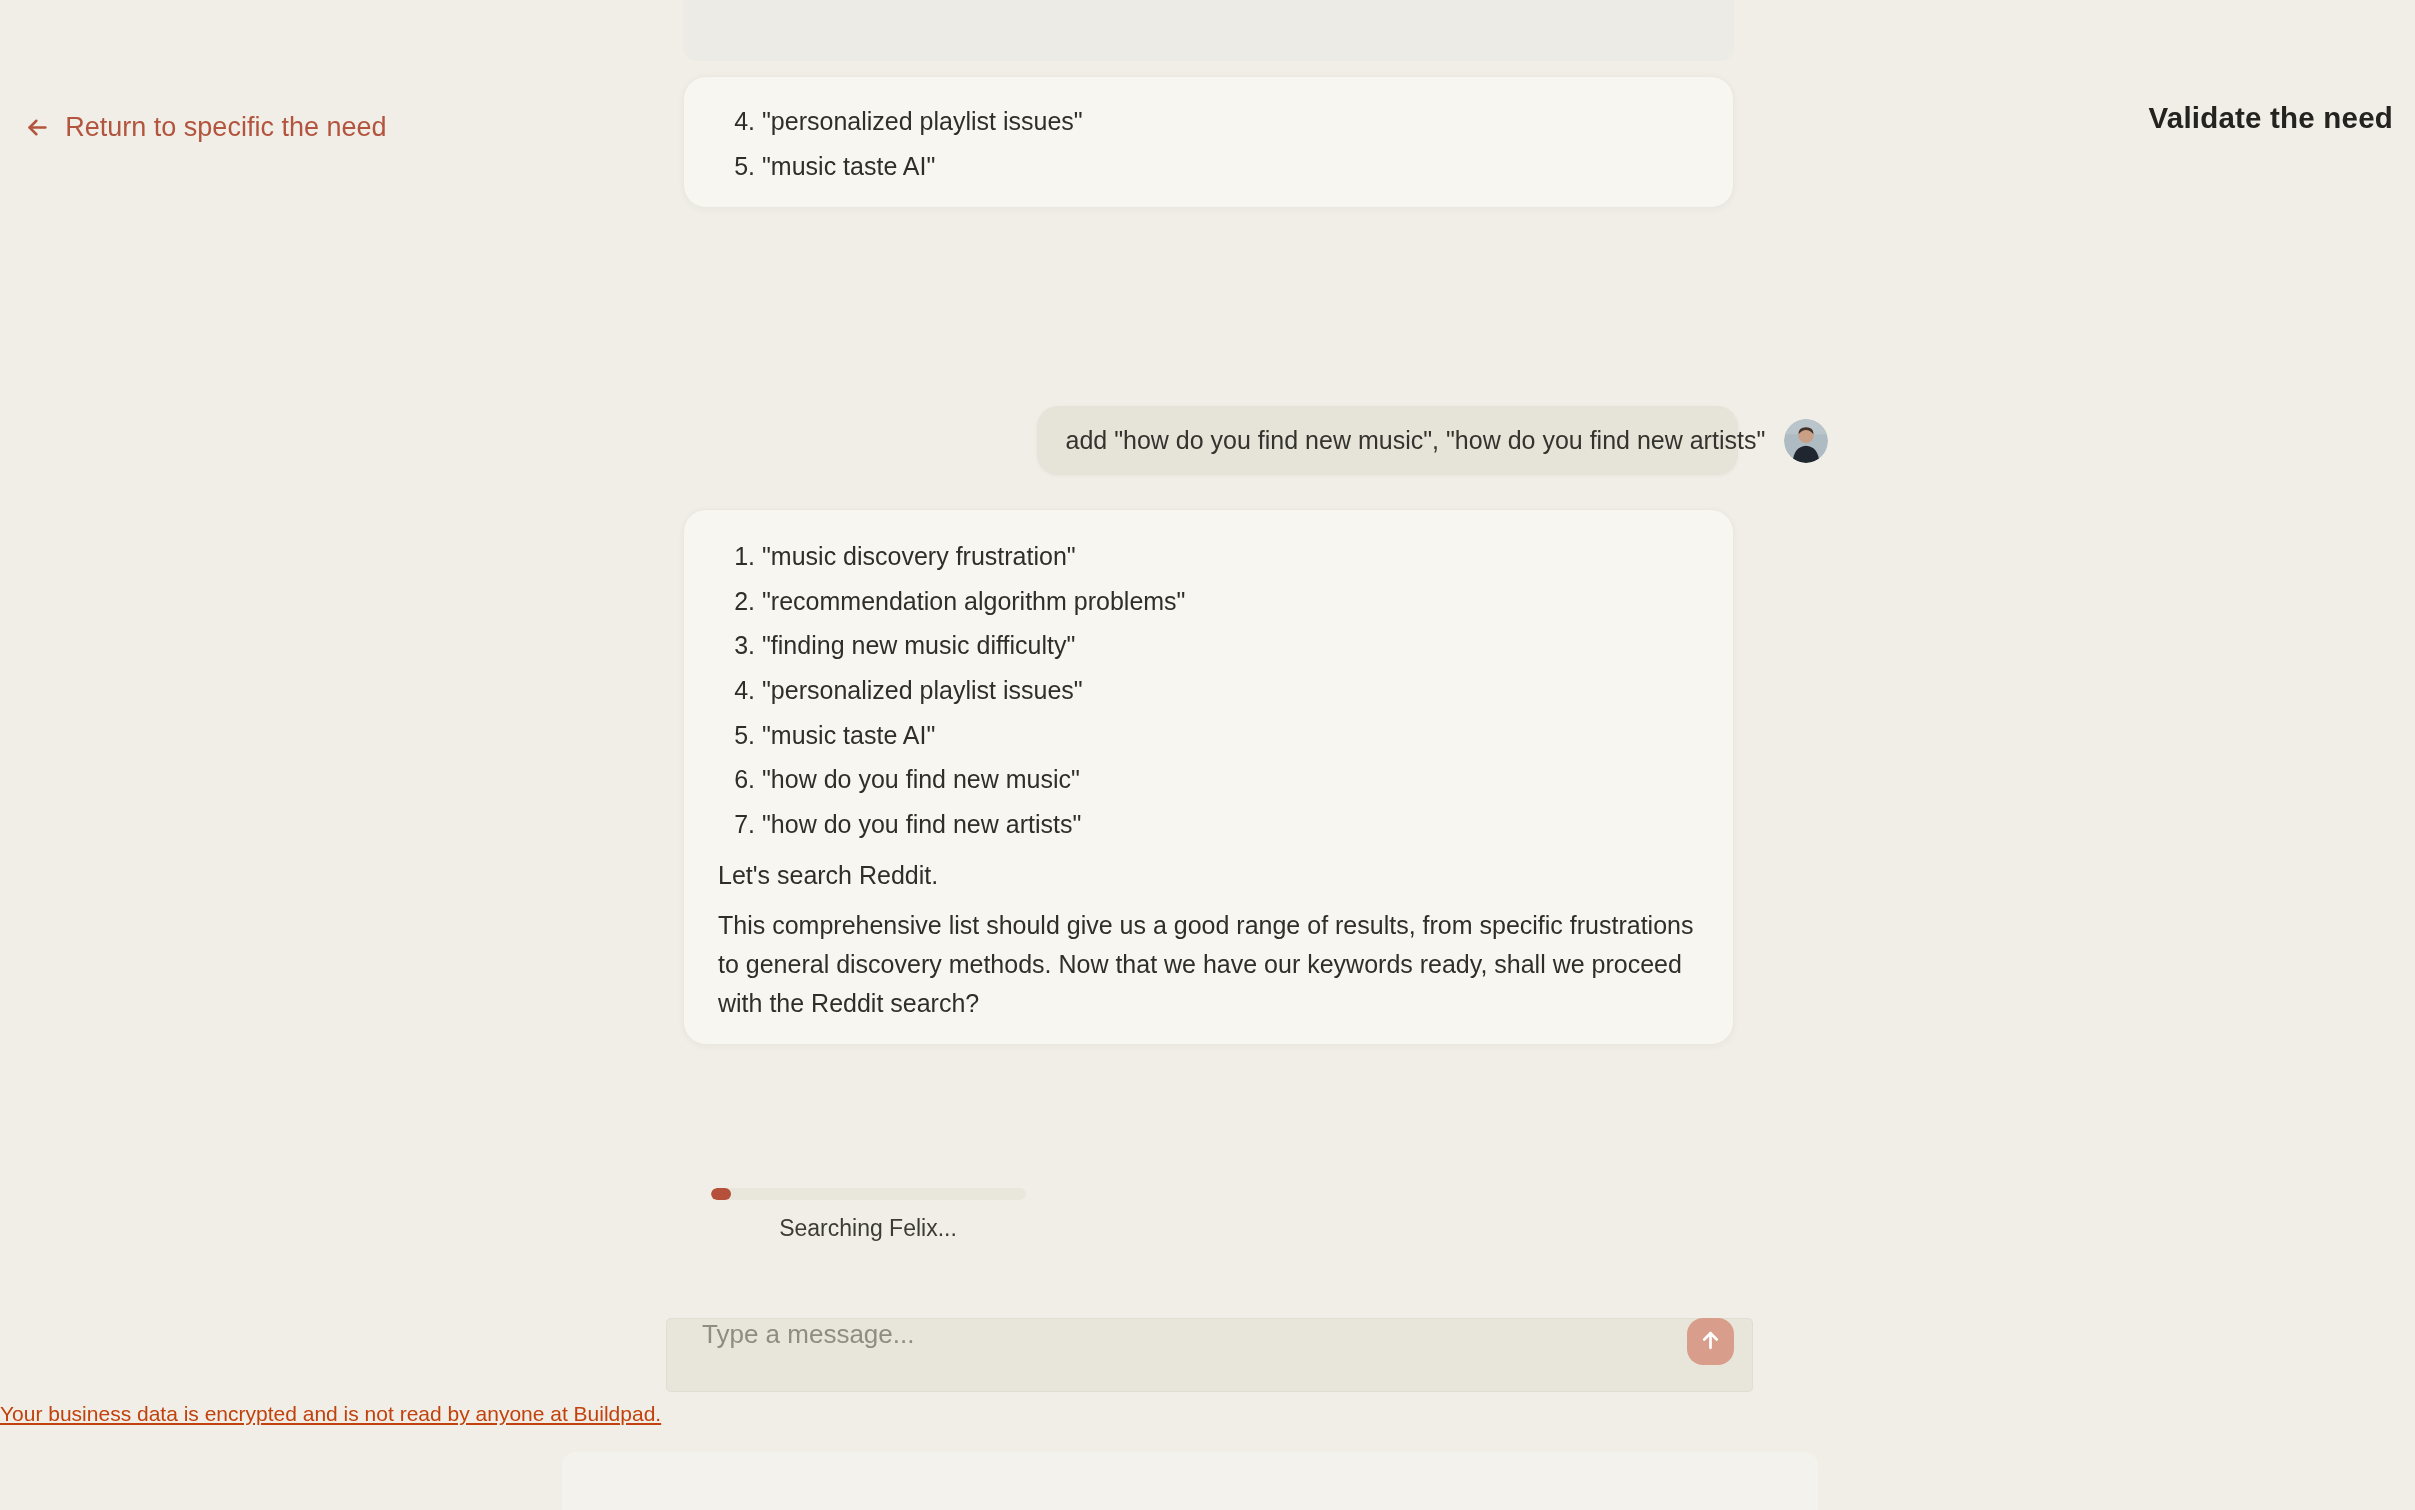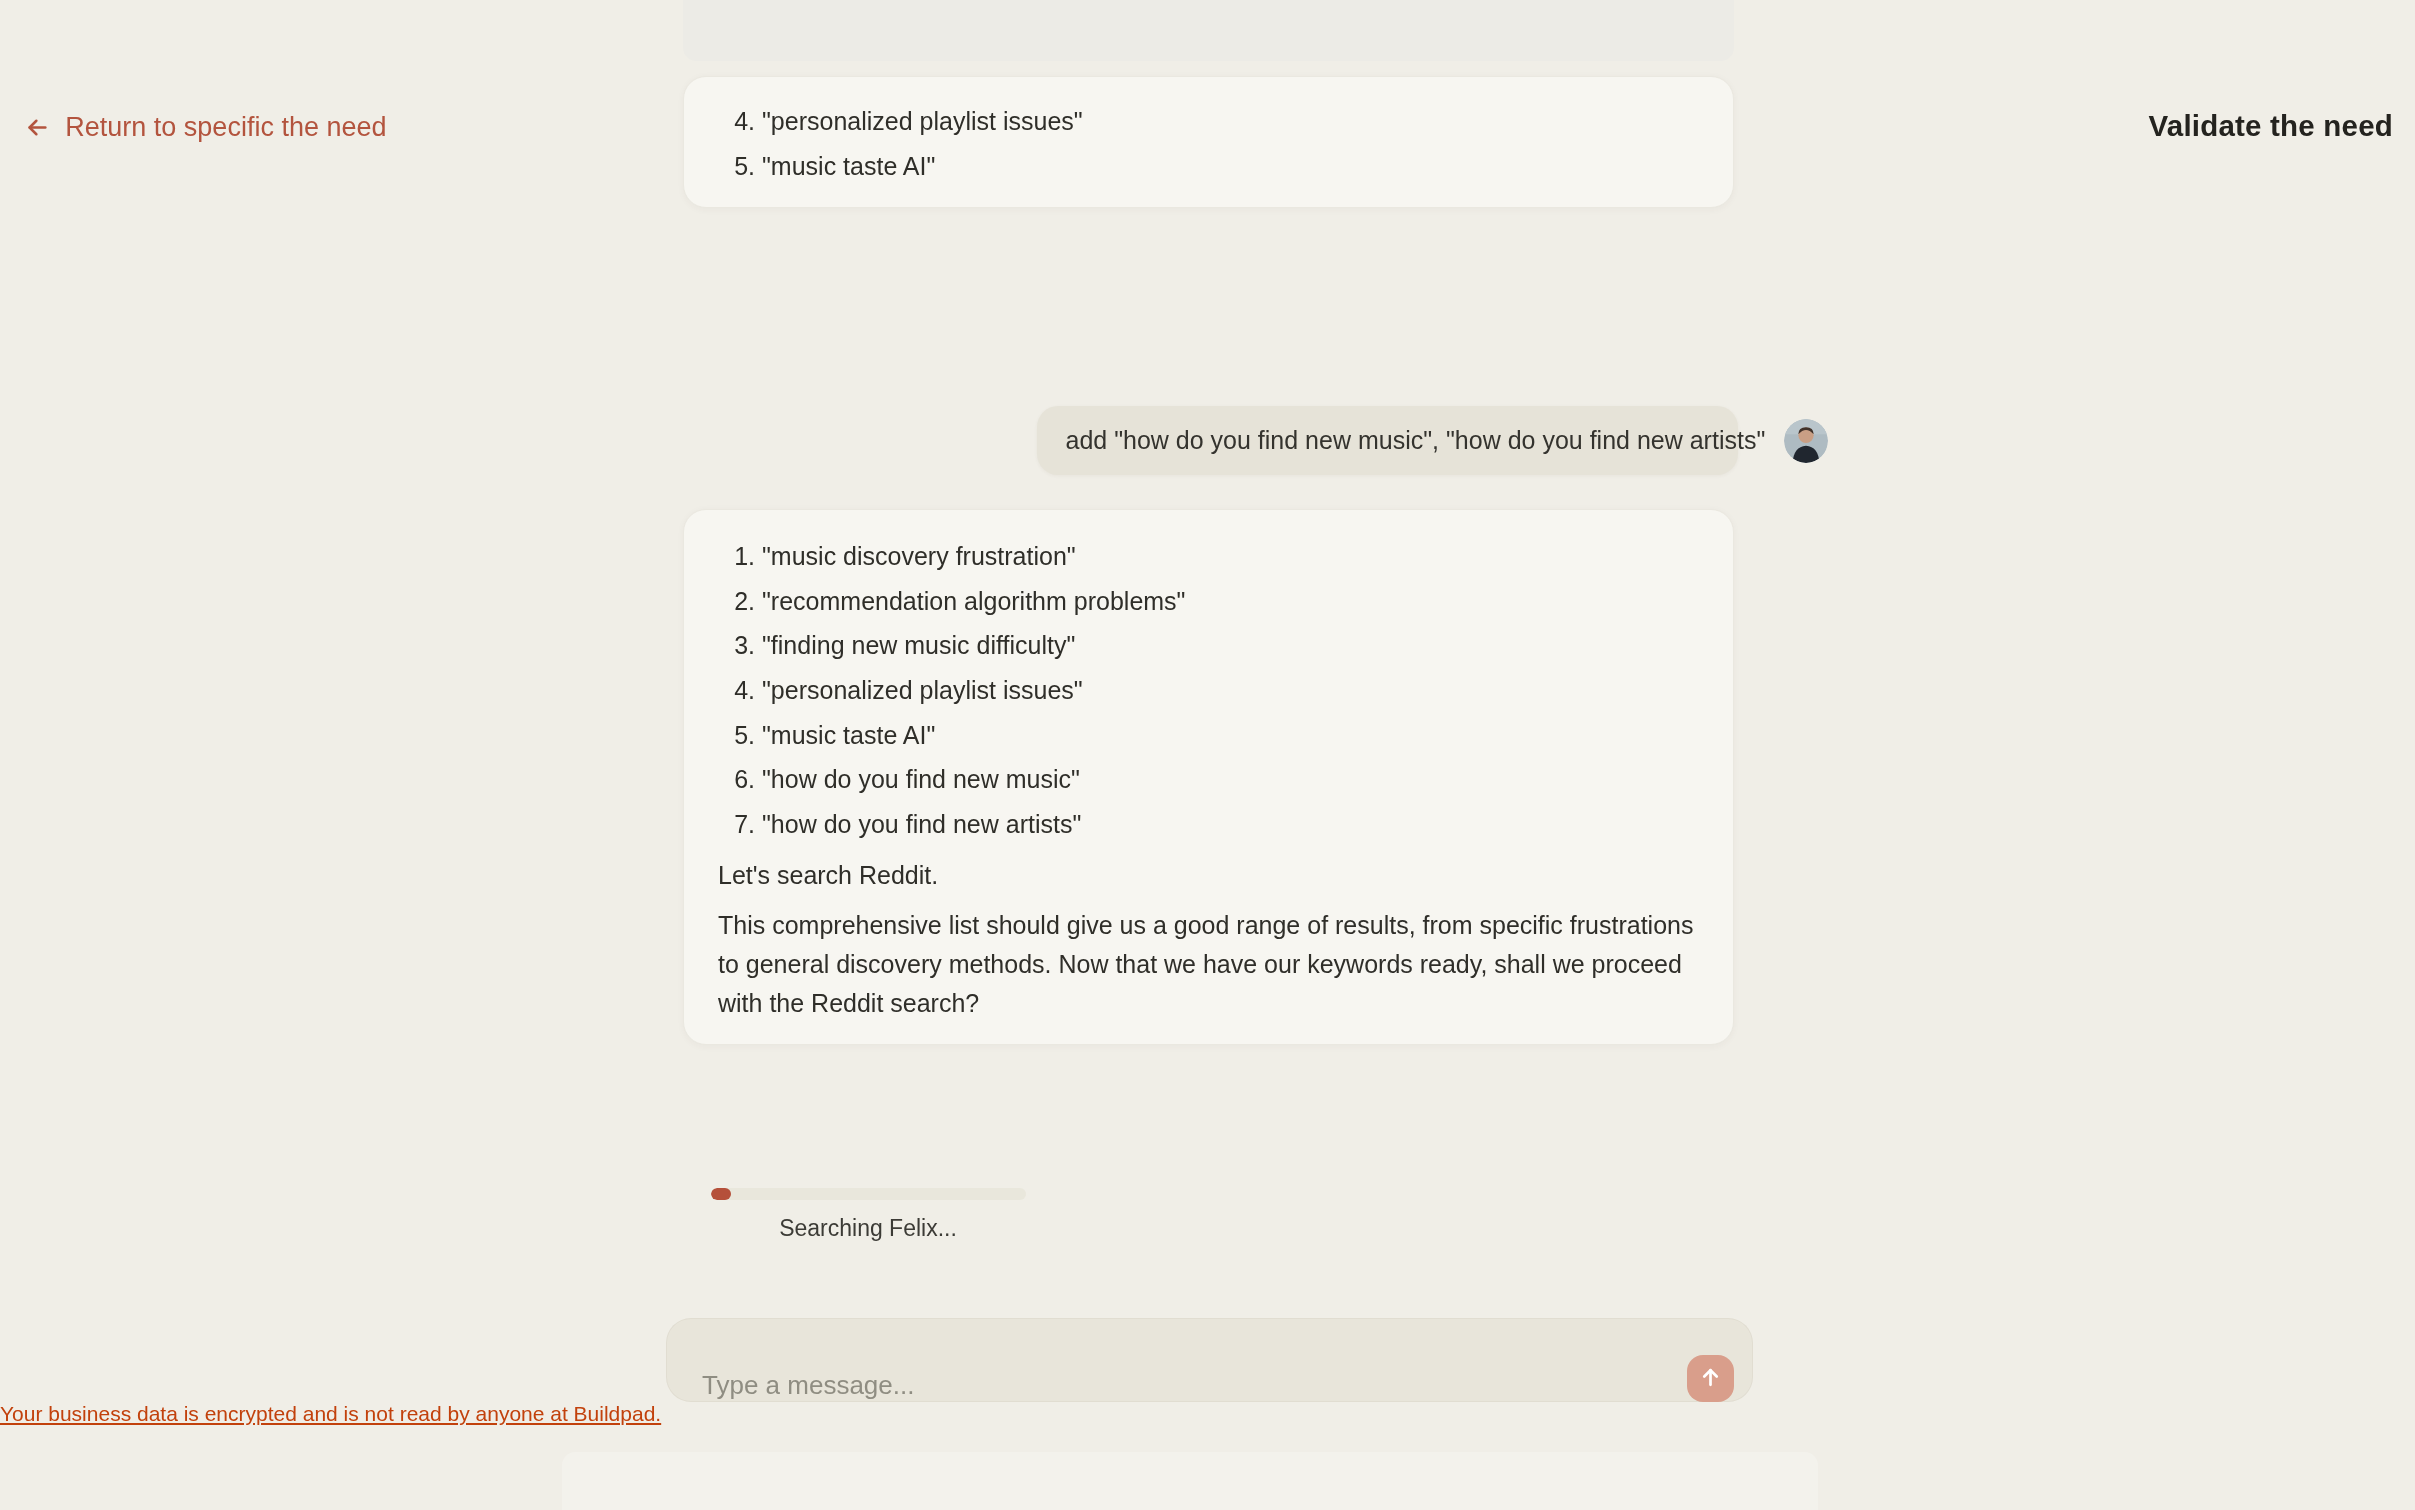--- a/index.html
+++ b/index.html
@@ -10,21 +10,21 @@
   .top-remnant{position:absolute;left:683px;top:0;width:1051px;height:61px;
                background:#ecebe6;border-radius:0 0 13.3px 13.3px;}
   .bottom-remnant{position:absolute;left:562px;top:1452px;width:1256px;height:58px;
                background:#f3f2ec;border-radius:13.3px 13.3px 0 0;}
 
   .back-link{position:absolute;left:24px;top:108px;display:flex;align-items:center;
              gap:14.3px;color:#b3543e;font-size:27px;line-height:38px;cursor:pointer;
              text-decoration:none;}
   .back-link svg{display:block;}
   .page-title{position:absolute;right:23px;top:101px;font-size:29.5px;font-weight:bold;
-              color:#24231f;letter-spacing:0.2px;margin-top:8px;}
+              color:#24231f;letter-spacing:0.2px;}
 
   .bubble{position:absolute;background:#f7f6f1;border:1px solid #eae8e0;
           border-radius:23px;box-sizing:border-box;color:#2f2e29;
           font-size:25px;line-height:39px;
           box-shadow:0 1.9px 7.6px rgba(70,62,45,.04);}
   .bubble-1{left:683px;top:76px;width:1051px;padding:25px 34px 21px;}
   .bubble-2{left:683px;top:509px;width:1051px;padding:27px 34px 21px;}
   .bubble p{margin:11.4px 0 0;}
   .bubble > :first-child{margin-top:0;}
   .bubble ol{margin:11.4px 0 0;padding-left:44px;}
@@ -39,22 +39,22 @@
                font-size:25px;color:#34332e;box-shadow:0 1px 3.8px rgba(70,62,45,.05);}
   .user-bubble .msg{flex:1;white-space:nowrap;}
   .avatar{width:44px;height:44px;border-radius:50%;overflow:hidden;flex:0 0 auto;}
 
   .progress-track{position:absolute;left:711px;top:1188px;width:315px;height:12.4px;
                   background:#e9e7dc;border-radius:6.7px;overflow:hidden;}
   .progress-fill{height:100%;width:6.5%;background:#b5503a;border-radius:6.7px;}
   .status-label{position:absolute;left:868px;top:1215px;transform:translateX(-50%);
                 font-size:23px;color:#3c3b36;}
 
-  .composer{position:absolute;left:666px;top:1318px;width:1087px;height:84px;
-            background:#e8e5da;border-radius:25px;display:flex;align-items:flex-end;
+  .composer{position:absolute;left:666px;top:1318px;width:1087px;height:74px;
+            background:#e8e5da;border-radius:5px;display:flex;align-items:flex-start;
             box-sizing:border-box;padding:0 19px 0 34px;
             box-shadow:inset 0 0 0 1px rgba(90,80,60,.05);}
   .composer input{flex:1;background:transparent;border:none;outline:none;
                   font-family:"Liberation Sans",sans-serif;font-size:26px;color:#3a3934;}
   .composer input::placeholder{color:#8f8d82;opacity:1;}
   .send-button{width:47px;height:47px;border-radius:16px;background:#d99e8b;border:none;
                display:flex;align-items:center;justify-content:center;cursor:pointer;
                flex:0 0 auto;padding:0;}
   .footer-note{position:absolute;left:0;right:0;top:1402px;
                font-size:21px;color:#c2410c;text-decoration:underline;}

